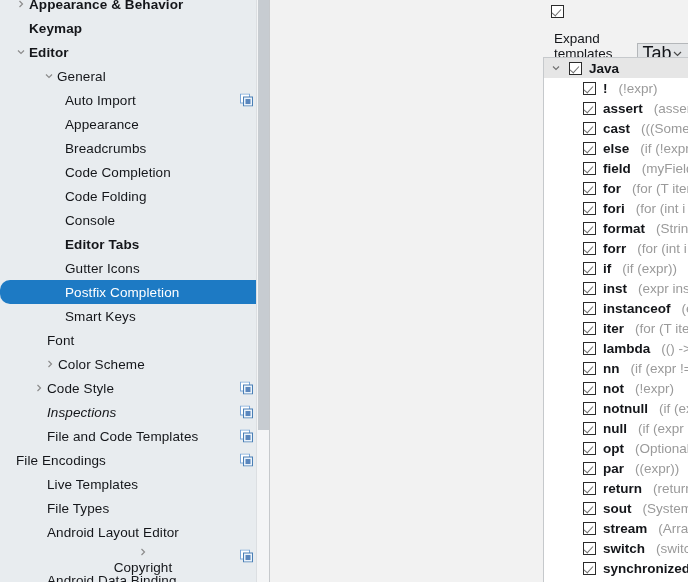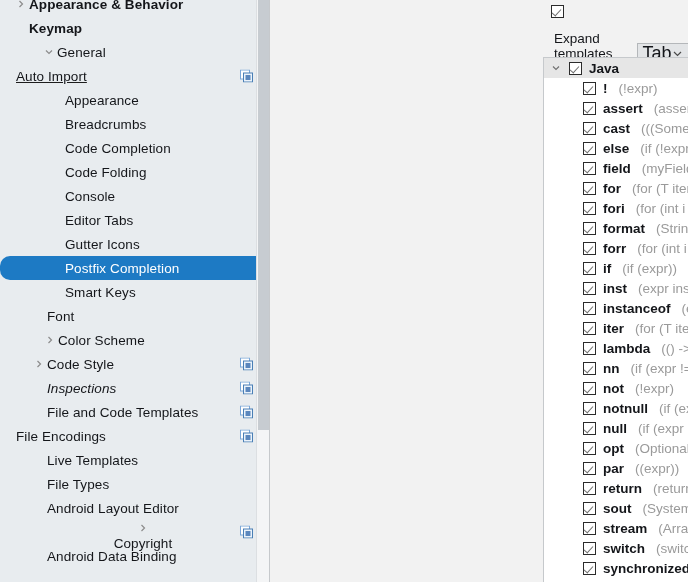--- a/index.html
+++ b/index.html
@@ -192,29 +192,37 @@
             <svg width="10" height="10" viewBox="0 0 10 10">
               <path d="M3.5 2 L6.5 5 L3.5 8" fill="none" stroke="currentColor" stroke-width="1.2"></path>
             </svg>
           </span>
           <span class="tlabel">Appearance &amp; Behavior</span>
         </div>
         <div class="tree-item bold" style="padding-left: 13px;">
           <span class="twisty"></span>
           <span class="tlabel">Keymap</span>
         </div>
+        <div class="tree-item bold" style="padding-left: 13px;">
+          <span class="twisty">
+            <svg width="10" height="10" viewBox="0 0 10 10">
+              <path d="M2 3.5 L5 6.5 L8 3.5" fill="none" stroke="currentColor" stroke-width="1.2"></path>
+            </svg>
+          </span>
+          <span class="tlabel">Editor</span>
+        </div>
         <div class="tree-item" style="padding-left: 41px;">
           <span class="twisty">
             <svg width="10" height="10" viewBox="0 0 10 10">
               <path d="M2 3.5 L5 6.5 L8 3.5" fill="none" stroke="currentColor" stroke-width="1.2"></path>
             </svg>
           </span>
           <span class="tlabel">General</span>
         </div>
-        <div class="tree-item" style=" text-decoration: underline;">
+        <div class="tree-item" style="padding-left: 49px;">
           <span class="twisty"></span>
           <span class="tlabel">Auto Import</span>
           <span class="copy-icon"><svg width="13" height="13" viewBox="0 0 13 13">
               <rect x="0.5" y="0.5" width="9" height="9" fill="#ffffff" stroke="#7ba7d7" stroke-width="1"></rect>
               <rect x="3.5" y="3.5" width="9" height="9" fill="#eaf2fa" stroke="#4a7fb5" stroke-width="1"></rect>
               <rect x="5.5" y="5.5" width="5" height="5" fill="#5b87bd"></rect>
             </svg></span>
         </div>
         <div class="tree-item" style="padding-left: 49px;">
           <span class="twisty"></span>
@@ -229,21 +237,21 @@
           <span class="tlabel">Code Completion</span>
         </div>
         <div class="tree-item" style="padding-left: 49px;">
           <span class="twisty"></span>
           <span class="tlabel">Code Folding</span>
         </div>
         <div class="tree-item" style="padding-left: 49px;">
           <span class="twisty"></span>
           <span class="tlabel">Console</span>
         </div>
-        <div class="tree-item" style="padding-left: 49px;">
+        <div class="tree-item" style="padding-left: 49px; font-weight: bold;">
           <span class="twisty"></span>
           <span class="tlabel">Editor Tabs</span>
         </div>
         <div class="tree-item" style="padding-left: 49px;">
           <span class="twisty"></span>
           <span class="tlabel">Gutter Icons</span>
         </div>
         <div class="tree-item selected" style="padding-left: 49px; border-radius: 10px;">
           <span class="twisty"></span>
           <span class="tlabel">Postfix Completion</span>

